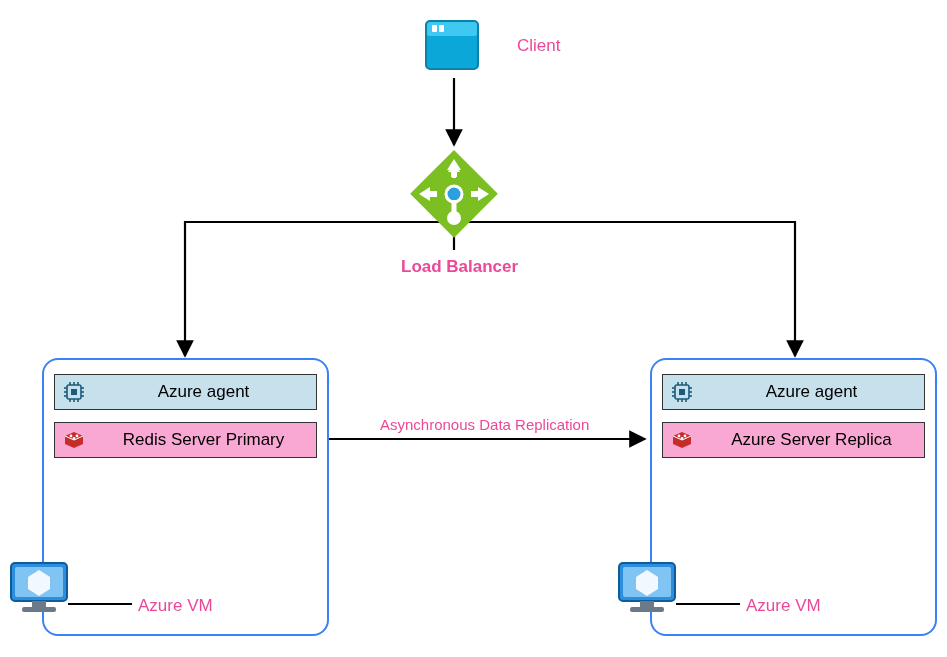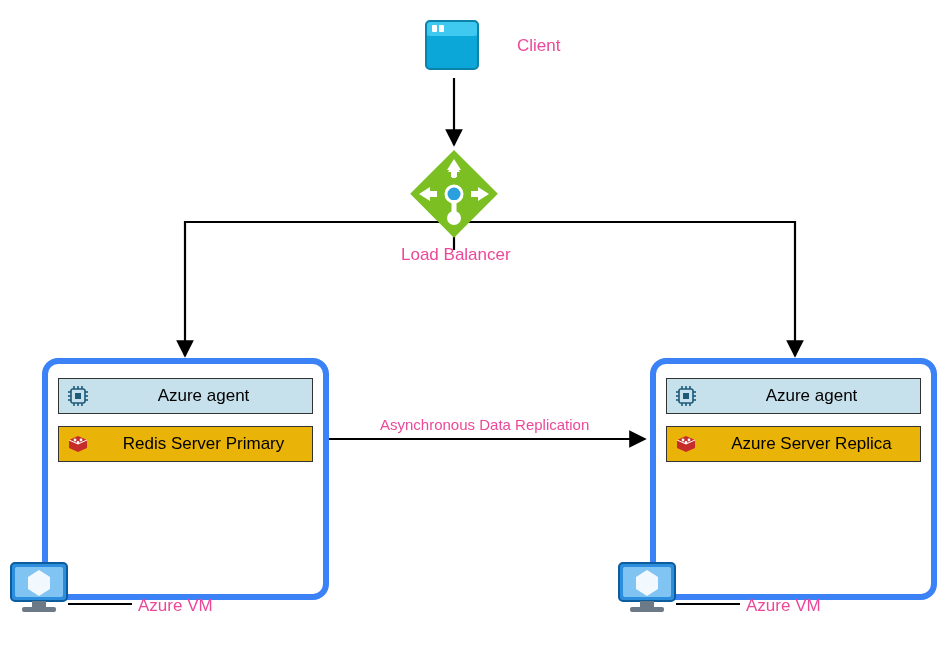--- a/index.html
+++ b/index.html
@@ -13,38 +13,38 @@
     overflow: hidden;
   }
   .label {
     position: absolute;
     font-size: 17px;
     color: #ec4899;
   }
   .vm-box {
     position: absolute;
     width: 287px;
-    height: 242px;
-    border: 6px solid #3b82f6;
+    height: 278px;
+    border: 2px solid #3b82f6;
     border-radius: 16px;
     background: #fff;
   }
   .row {
     position: absolute;
     left: 10px;
     right: 10px;
     height: 36px;
     border: 1px solid #333;
     display: flex;
     align-items: center;
     padding: 0 6px;
     gap: 10px;
   }
   .row-agent { top: 14px; background: #c7e1ec; }
-  .row-redis { top: 62px; background: #eab308; }
+  .row-redis { top: 62px; background: #f9a8d4; }
   .row-text {
     flex: 1;
     text-align: center;
     font-size: 17px;
   }
   .icon-slot {
     width: 26px;
     height: 26px;
     display: flex;
     align-items: center;
@@ -100,21 +100,21 @@
       <polygon points="79,44 68,37 68,51"></polygon>
       <rect x="61" y="41" width="9" height="6"></rect>
     </g>
 
     <circle cx="44" cy="44" r="8" fill="#2aa0de"></circle>
     <circle cx="44" cy="44" r="8" fill="none" stroke="#fff" stroke-width="3"></circle>
     <rect x="41.5" y="50" width="5" height="14" fill="#fff"></rect>
     <circle cx="44" cy="68" r="7" fill="#fff"></circle>
   </svg>
 </div>
-<div class="label" style="left:401px;top:245px;">Load Balancer</div>
+<div class="label" style="left:401px;top:257px;font-weight:bold;">Load Balancer</div>
 
 <div class="vm-box" style="left:42px;top:358px;">
   <div class="row row-agent">
     <span class="icon-slot">
       <svg width="24" height="24" viewBox="0 0 24 24">
         <rect x="5" y="5" width="14" height="14" rx="2" fill="none" stroke="#1d5a78" stroke-width="1.6"></rect>
         <rect x="9" y="9" width="6" height="6" fill="#1d5a78"></rect>
         <g stroke="#1d5a78" stroke-width="1.6">
           <line x1="8" y1="2" x2="8" y2="5"></line>
             <line x1="12" y1="2" x2="12" y2="5"></line>

